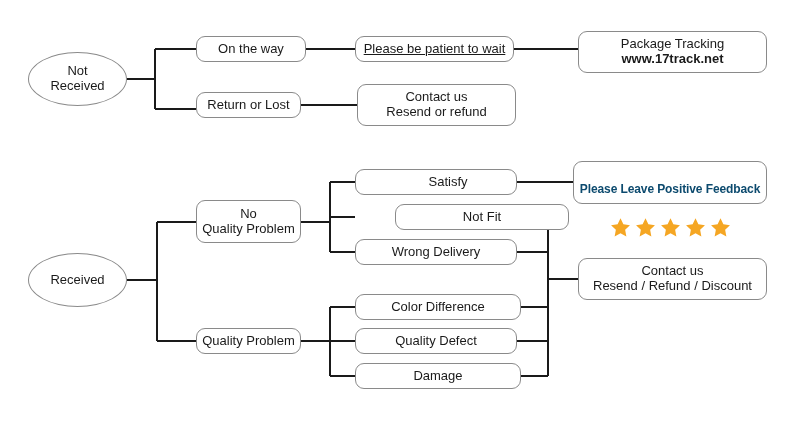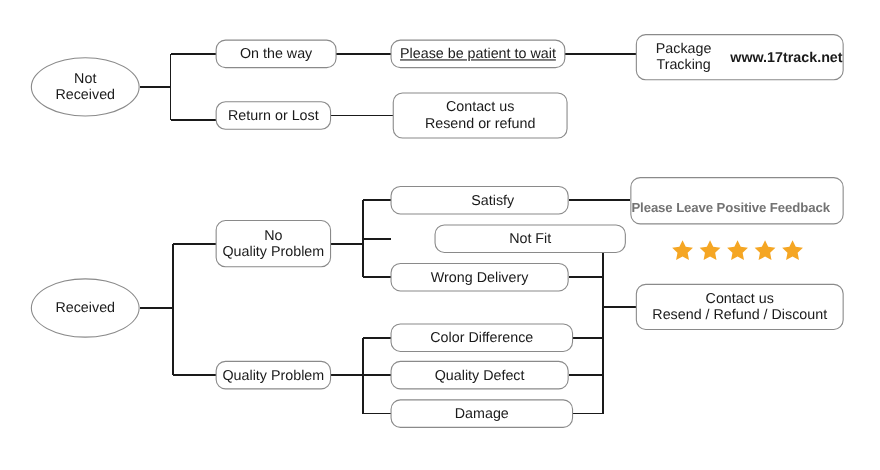--- a/index.html
+++ b/index.html
@@ -48,22 +48,22 @@
   }
   .feedback {
     border: 1px solid #8a8a8a;
     border-radius: 9px;
     display: block;
     padding-top: 3px;
   }
   .fb-text {
     font-size: 12px;
     font-weight: bold;
-    text-align: left;
-    color: #737373;
+    text-align: center;
+    color: #0c4a6e;
     letter-spacing: -0.1px;
   }
   .fb-stars {
     text-align: center;
     margin-top: 1px;
     line-height: 1;
   }
   .fb-stars svg {
     margin: 0 2px;
     vertical-align: middle;
@@ -119,21 +119,21 @@
 
   <div class="node ellipse" style="left:28px; top:52px; width:99px; height:54px;">Not
 Received</div>
 
   <div class="node rbox" style="left:196px; top:36px; width:110px; height:26px;">On the way</div>
 
   <div class="node rbox" style="left:196px; top:92px; width:105px; height:26px;">Return or Lost</div>
 
   <div class="node rbox" style="left:355px; top:36px; width:159px; height:26px;text-decoration:underline;">Please be patient to wait</div>
 
-  <div class="node rbox" style="left:578px; top:31px; width:189px; height:42px; ">
+  <div class="node rbox" style="left:578px; top:31px; width:189px; height:42px; flex-direction:column;">
     <span>Package Tracking</span>
     <span class="bold-line">www.17track.net</span>
   </div>
 
   <div class="node rbox" style="left:357px; top:84px; width:159px; height:42px; flex-direction:column;">
     <span>Contact us</span>
     <span>Resend or refund</span>
   </div>
 
   <div class="node ellipse" style="left:28px; top:253px; width:99px; height:54px;">Received</div>

